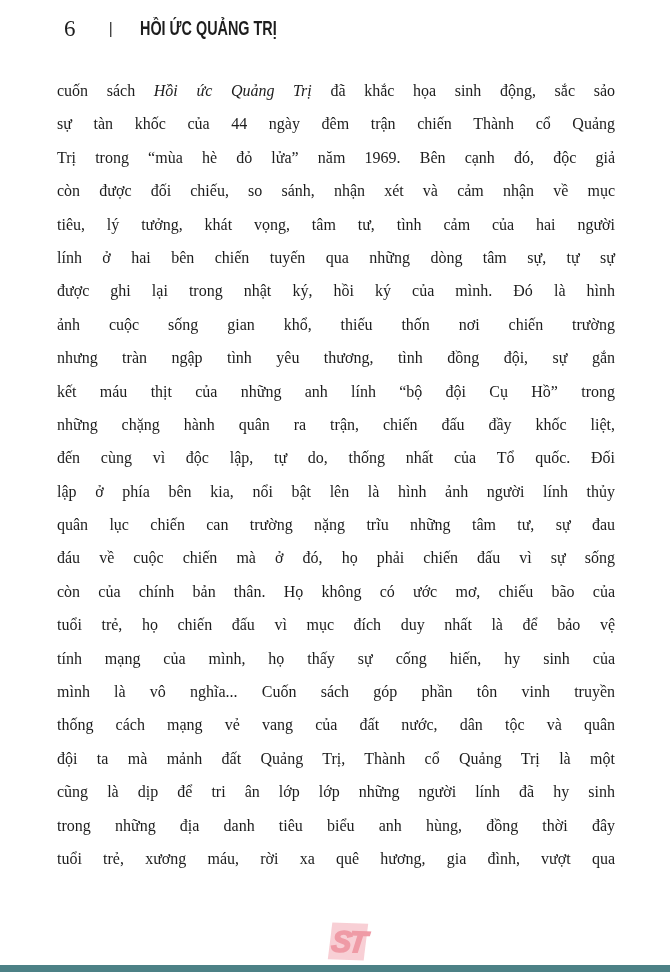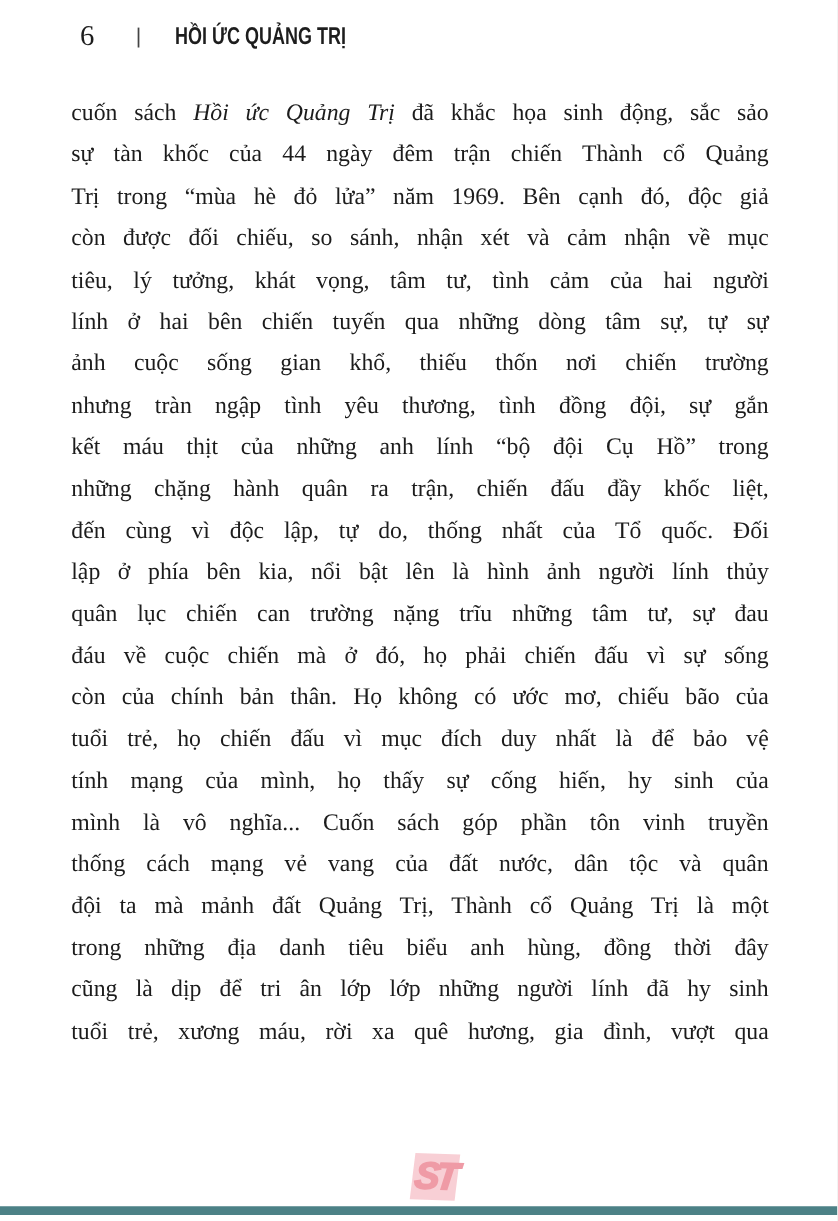--- a/index.html
+++ b/index.html
@@ -33,21 +33,21 @@
     transform-origin:left center;
     white-space:nowrap;
   }
   
   .body-text {
     position:absolute; top:74px; left:57px; width:558px;
     color:#1c1c1c;
   }
   .text-line {
     font-family:"Liberation Serif", serif;
-    font-size:19px;
+    font-size:16px;
     line-height:33.4px;
     height:33.4px;
     text-align:justify;
     text-align-last:justify;
     -moz-text-align-last:justify;
     white-space:nowrap;
     overflow:visible;
   }
   .text-line .seg-italic { font-style:italic; }
   
@@ -83,36 +83,37 @@
     <span class="book-title">HỒI ỨC QUẢNG TRỊ</span>
   </div>
 
   <div class="body-text">
       <div class="text-line"><span class="seg-regular">cuốn sách </span><span class="seg-italic">Hồi ức Quảng Trị</span><span class="seg-regular"> đã khắc họa sinh động, sắc sảo</span></div>
       <div class="text-line"><span class="seg-regular">sự tàn khốc của 44 ngày đêm trận chiến Thành cổ Quảng</span></div>
       <div class="text-line"><span class="seg-regular">Trị trong “mùa hè đỏ lửa” năm 1969. Bên cạnh đó, độc giả</span></div>
       <div class="text-line"><span class="seg-regular">còn được đối chiếu, so sánh, nhận xét và cảm nhận về mục</span></div>
       <div class="text-line"><span class="seg-regular">tiêu, lý tưởng, khát vọng, tâm tư, tình cảm của hai người</span></div>
       <div class="text-line"><span class="seg-regular">lính ở hai bên chiến tuyến qua những dòng tâm sự, tự sự</span></div>
+      <div class="text-line"><span class="seg-regular">được ghi lại trong nhật ký, hồi ký của mình. Đó là hình</span></div>
       <div class="text-line"><span class="seg-regular">ảnh cuộc sống gian khổ, thiếu thốn nơi chiến trường</span></div>
       <div class="text-line"><span class="seg-regular">nhưng tràn ngập tình yêu thương, tình đồng đội, sự gắn</span></div>
       <div class="text-line"><span class="seg-regular">kết máu thịt của những anh lính “bộ đội Cụ Hồ” trong</span></div>
       <div class="text-line"><span class="seg-regular">những chặng hành quân ra trận, chiến đấu đầy khốc liệt,</span></div>
       <div class="text-line"><span class="seg-regular">đến cùng vì độc lập, tự do, thống nhất của Tổ quốc. Đối</span></div>
       <div class="text-line"><span class="seg-regular">lập ở phía bên kia, nổi bật lên là hình ảnh người lính thủy</span></div>
       <div class="text-line"><span class="seg-regular">quân lục chiến can trường nặng trĩu những tâm tư, sự đau</span></div>
       <div class="text-line"><span class="seg-regular">đáu về cuộc chiến mà ở đó, họ phải chiến đấu vì sự sống</span></div>
       <div class="text-line"><span class="seg-regular">còn của chính bản thân. Họ không có ước mơ, chiếu bão của</span></div>
       <div class="text-line"><span class="seg-regular">tuổi trẻ, họ chiến đấu vì mục đích duy nhất là để bảo vệ</span></div>
       <div class="text-line"><span class="seg-regular">tính mạng của mình, họ thấy sự cống hiến, hy sinh của</span></div>
       <div class="text-line"><span class="seg-regular">mình là vô nghĩa... Cuốn sách góp phần tôn vinh truyền</span></div>
       <div class="text-line"><span class="seg-regular">thống cách mạng vẻ vang của đất nước, dân tộc và quân</span></div>
       <div class="text-line"><span class="seg-regular">đội ta mà mảnh đất Quảng Trị, Thành cổ Quảng Trị là một</span></div>
+      <div class="text-line"><span class="seg-regular">cũng là dịp để tri ân lớp lớp những người lính đã hy sinh</span></div>
       <div class="text-line"><span class="seg-regular">trong những địa danh tiêu biểu anh hùng, đồng thời đây</span></div>
-      <div class="text-line"><span class="seg-regular">cũng là dịp để tri ân lớp lớp những người lính đã hy sinh</span></div>
       <div class="text-line"><span class="seg-regular">tuổi trẻ, xương máu, rời xa quê hương, gia đình, vượt qua</span></div>
     </div>
 
   <div class="st-watermark" style="background: rgb(248, 205, 211);">
     <span class="st-text" style="color: rgb(239, 150, 162);">ST</span>
   </div>
 
   <div class="footer-bar" style="background: rgb(76, 129, 134);"></div>
 
 </div>

